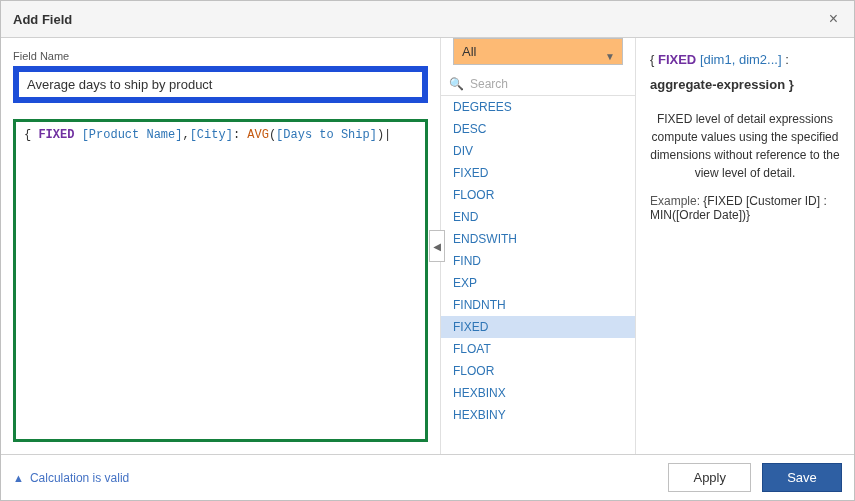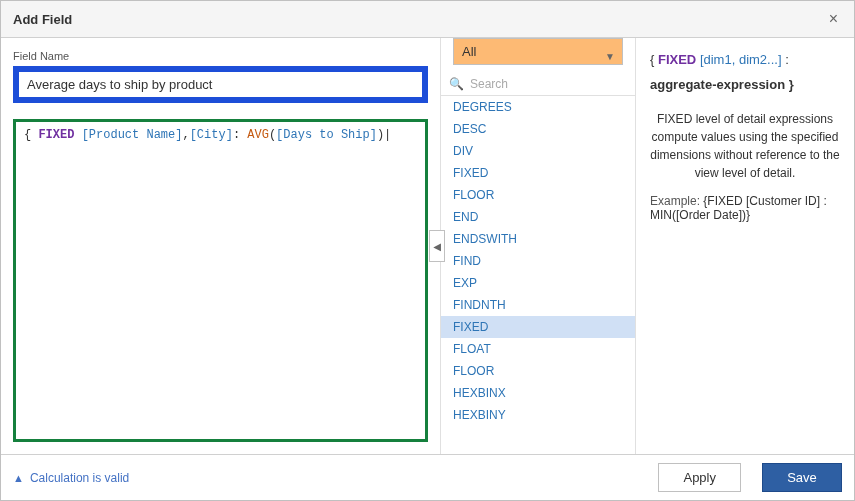--- a/index.html
+++ b/index.html
@@ -224,21 +224,21 @@
       align-items: center;
       gap: 6px;
       font-size: 12px;
       color: #4472c4;
     }
     .calc-status-icon {
       font-size: 11px;
     }
     .footer-buttons {
       display: flex;
-      gap: 21px;
+      gap: 11px;
     }
     .btn-apply {
       background: #fff;
       border: 1px solid #c0c0c0;
       padding: 6px 24px;
       font-size: 13px;
       cursor: pointer;
       color: #333;
       min-width: 80px;
     }

